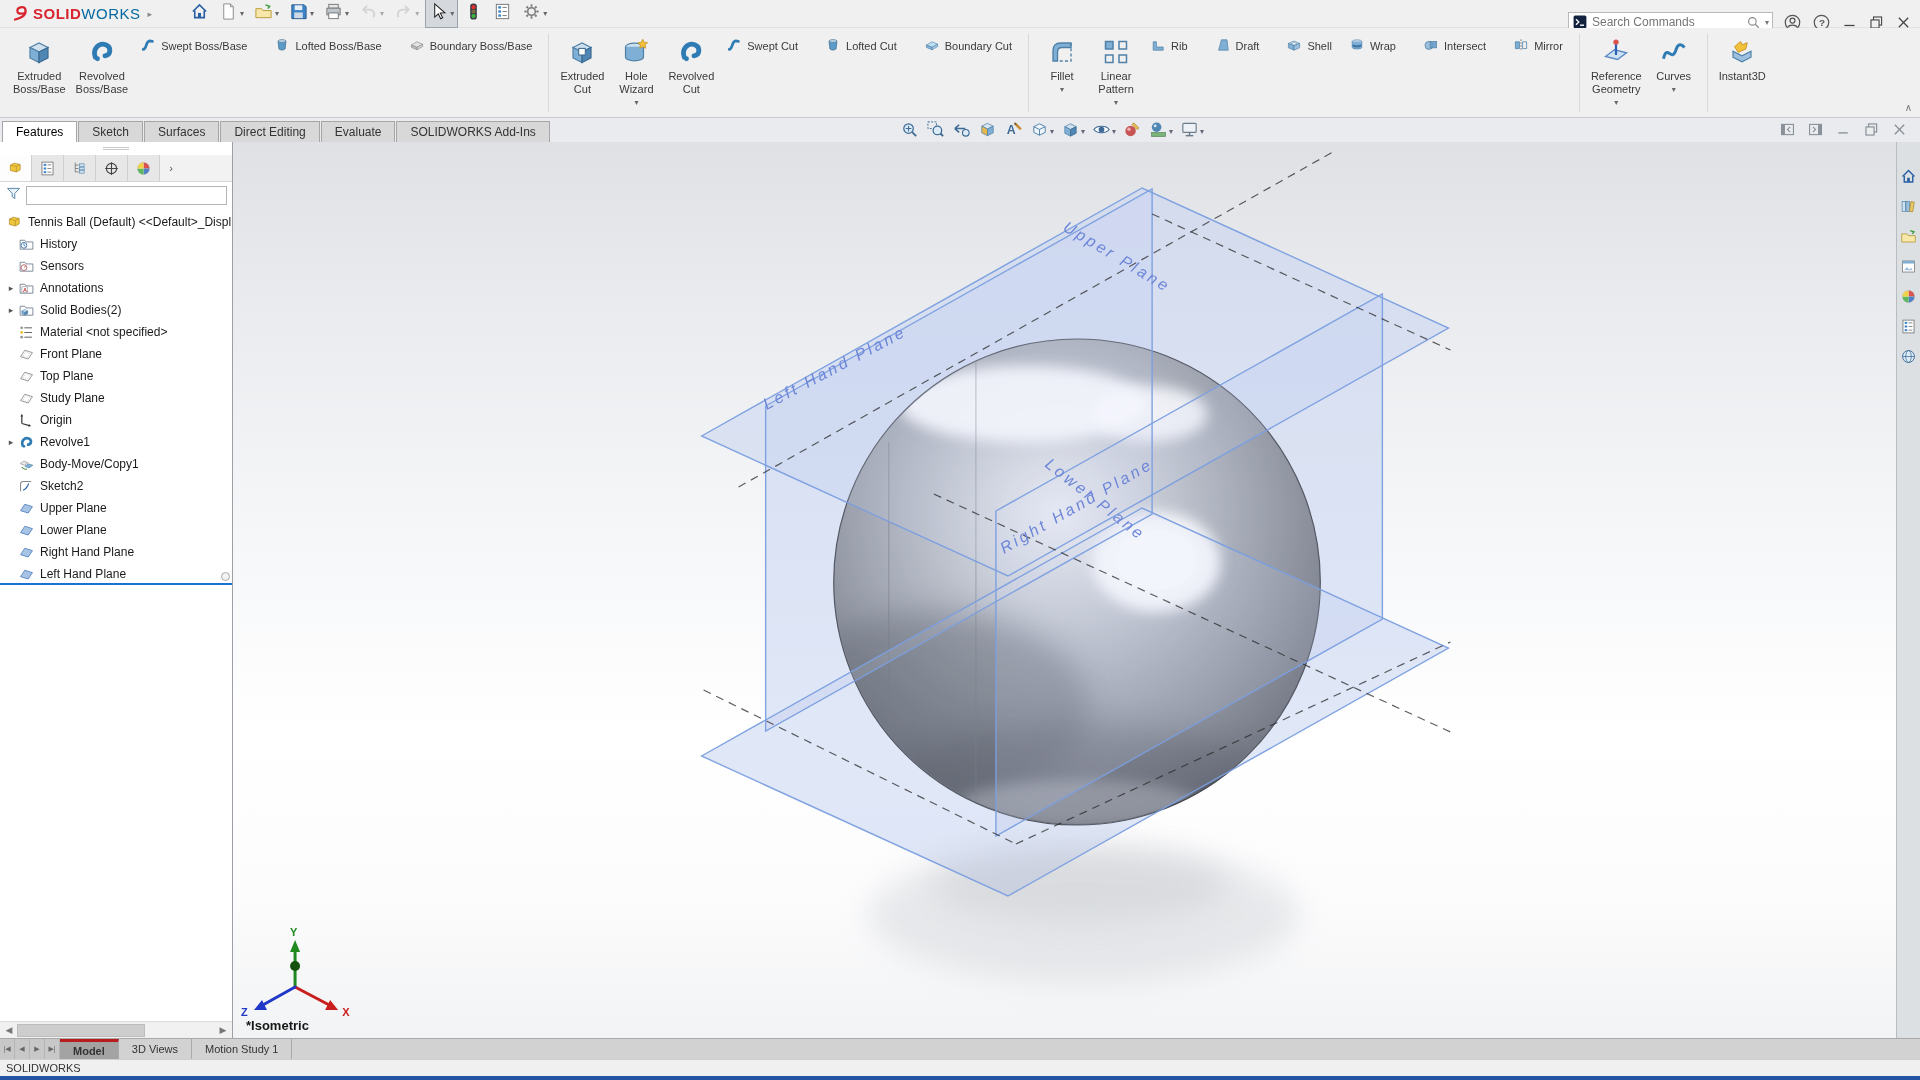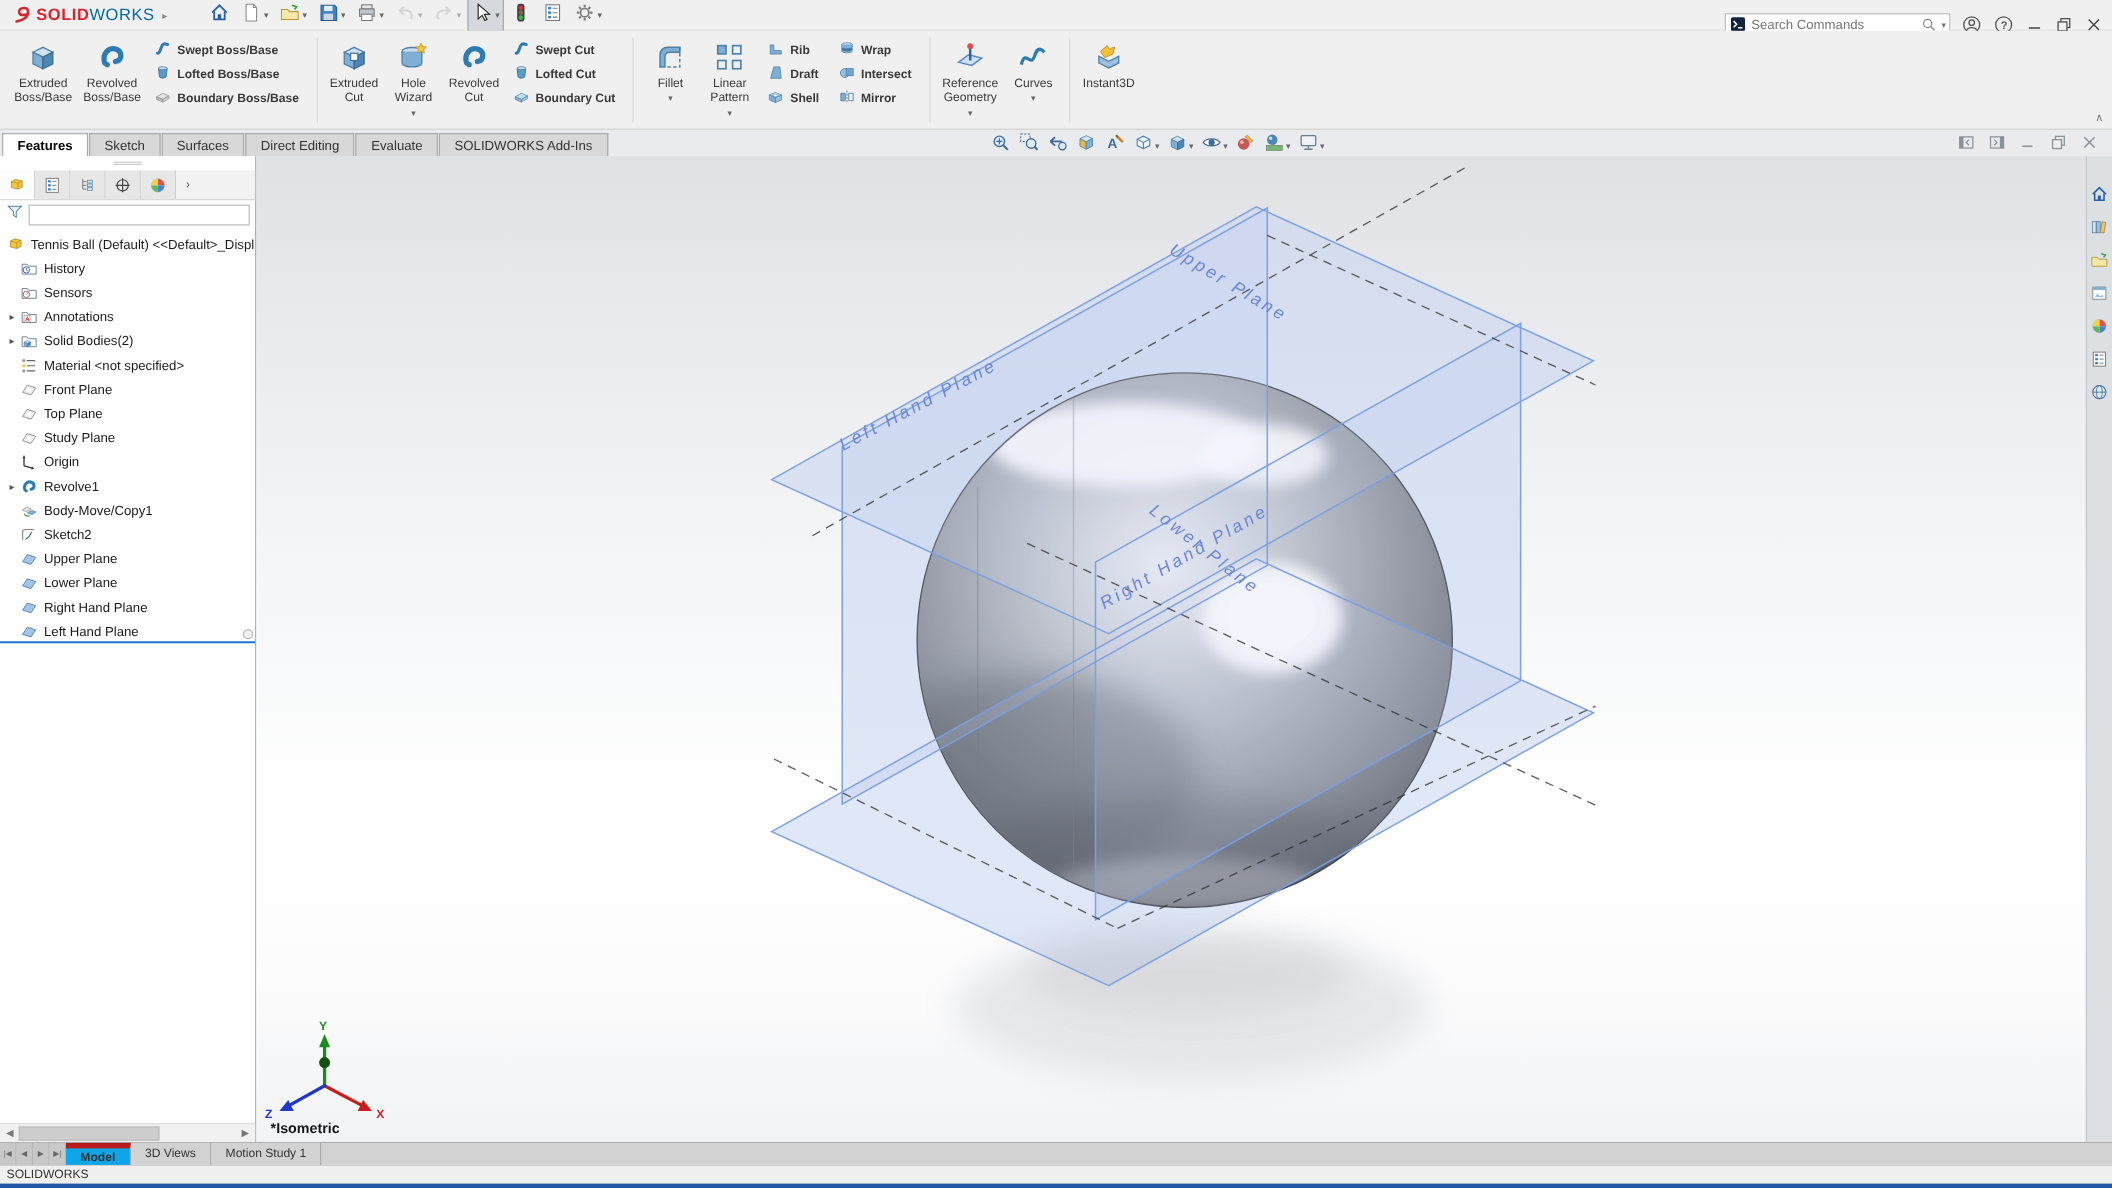--- a/index.html
+++ b/index.html
@@ -31,32 +31,32 @@
 
   
   .ribbon { height:90px; background:#f0f0f0; border-bottom:1px solid #c9c9c9;
     display:flex; align-items:stretch; padding:3px 2px 2px 4px; position:relative; }
   .rgroup { display:flex; align-items:flex-start; padding:0 5px; gap:2px; }
   .rsep { width:1px; background:#d8d8d8; margin:3px 2px; }
   .rbig { display:flex; flex-direction:column; align-items:center; padding:3px 4px 0 4px;
     font-size:11px; color:#3a3a3a; text-align:center; line-height:1.18; min-width:52px; height:84px; }
   .rbig .ric { height:36px; display:flex; align-items:center; }
   .rbig .dd { font-size:8px; color:#666; margin-top:2px; }
-  .rstack { display:flex; flex-direction:column; padding:4px 2px; gap:1px;font-weight:bold; }
+  .rstack { display:flex; padding:4px 2px; gap:16px; }
   .rsrow { display:flex; align-items:center; gap:5px; font-size:11px; color:#3a3a3a;
     height:21px; padding:0 7px 0 4px; white-space:nowrap; }
   .rcollapse { position:absolute; right:8px; bottom:4px; color:#777; font-size:10px; }
 
   
   .tabstrip { height:24px; background:#e9ebee; display:flex; align-items:flex-end;
     position:relative; }
   .ftabs { display:flex; align-items:flex-end; padding-left:2px; }
   .ftab { height:21px; padding:0 13px; font-size:12px; color:#333; background:#d8d8d8;
     border:1px solid #a6a6a6; border-bottom:none; display:flex; align-items:center; margin-right:1px; }
-  .ftab.active { background:#fff; color:#000; font-weight:bold; }
+  .ftab.active { background:#fff; color:#000; font-weight:normal; }
   .headsup { position:absolute; left:900px; top:2px; display:flex; align-items:center; gap:7px; }
   .hbtn { display:flex; align-items:center; gap:1px; }
   .hbtn .dd { font-size:8px; color:#667; }
   .docctl { position:absolute; right:12px; top:3px; display:flex; align-items:center; gap:11px; }
 
   
   .main { height:896px; display:flex; position:relative; }
 
   .fmpanel { width:233px; background:#fff; border-right:1px solid #9aa0a6;
     display:flex; flex-direction:column; position:relative; }
@@ -94,21 +94,21 @@
     display:flex; flex-direction:column; align-items:center; padding-top:24px; gap:10px; }
   .tpbtn { width:20px; height:20px; display:flex; align-items:center; justify-content:center; }
 
   
   .bottomtabs { height:21px; background:#d2d2d2; border-top:1px solid #a9a9a9;
     display:flex; align-items:stretch; }
   .navbtn { width:15px; display:flex; align-items:center; justify-content:center;
     font-size:7px; color:#666; background:#c8c8c8; border-right:1px solid #b5b5b5; }
   .btab { padding:0 13px; display:flex; align-items:center; font-size:11px; color:#333;
     background:#d2d2d2; border-right:1px solid #a9a9a9; }
-  .btab.active { background:#0ea5e9; font-weight:bold; border-top:5px solid #b91c1c; }
+  .btab.active { background:#a3a3a3; font-weight:bold; border-top:3px solid #b91c1c; }
   .statusbar { height:17px; background:#f0f0f0; border-top:1px solid #cfcfcf;
     display:flex; align-items:center; justify-content:space-between; font-size:11px;
     color:#333; padding:0 6px; }
   .sbright { display:flex; align-items:center; gap:14px;margin-top:40px; }
   .sbunits { display:flex; align-items:center; gap:8px; }
   .sbunits .up { font-size:8px; color:#555; }
   .bluestrip { height:4px; background:#2254a3; }
 </style>
 </head>
 <body>

